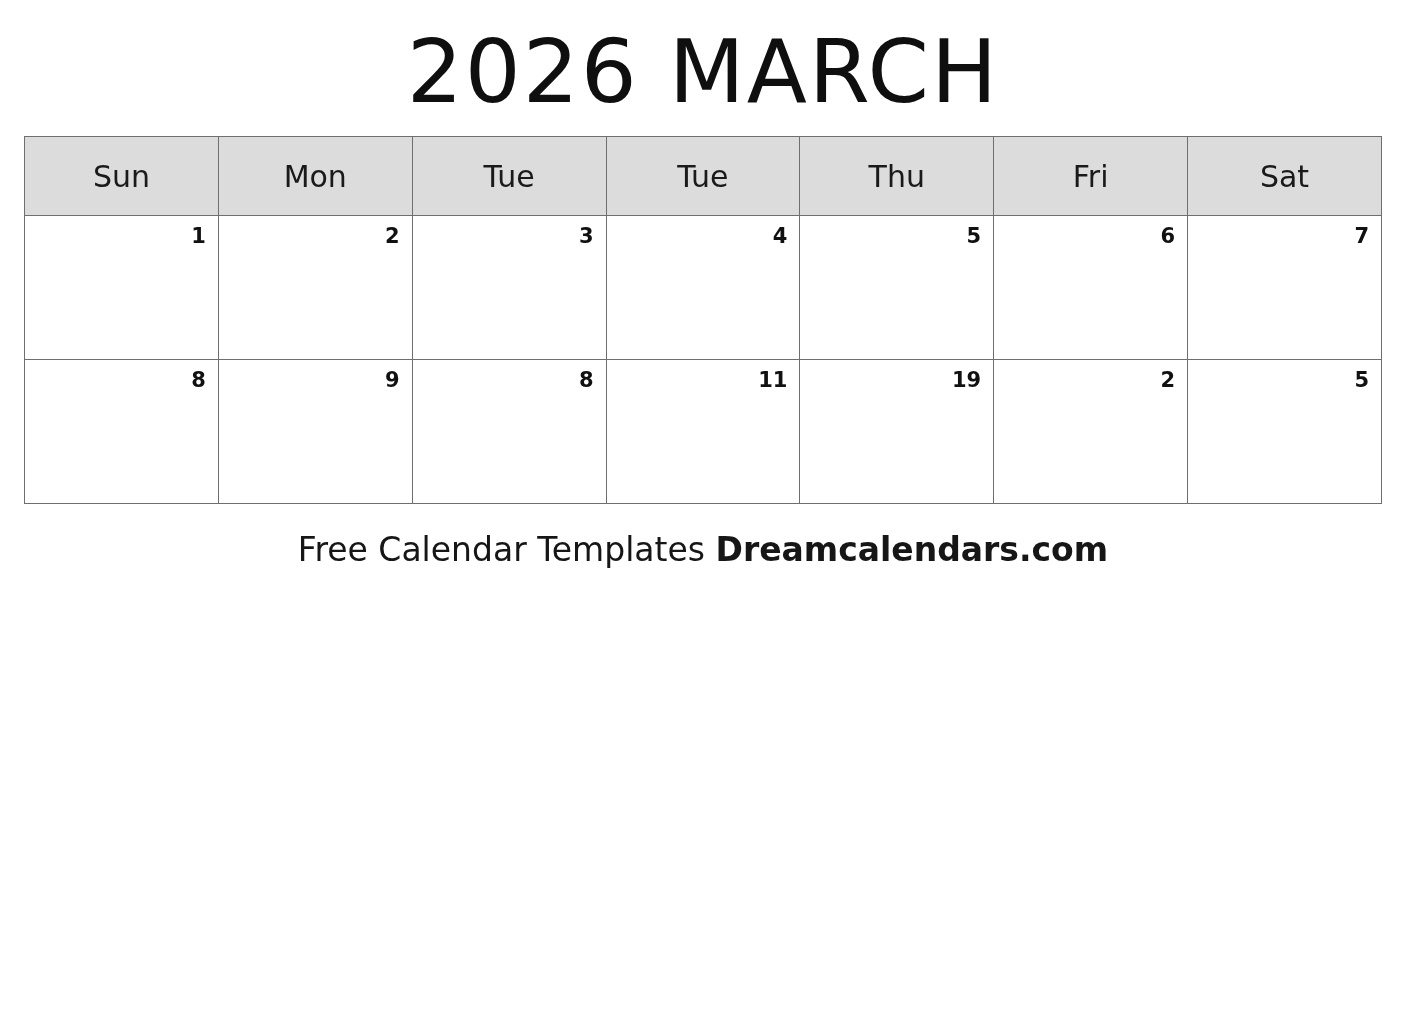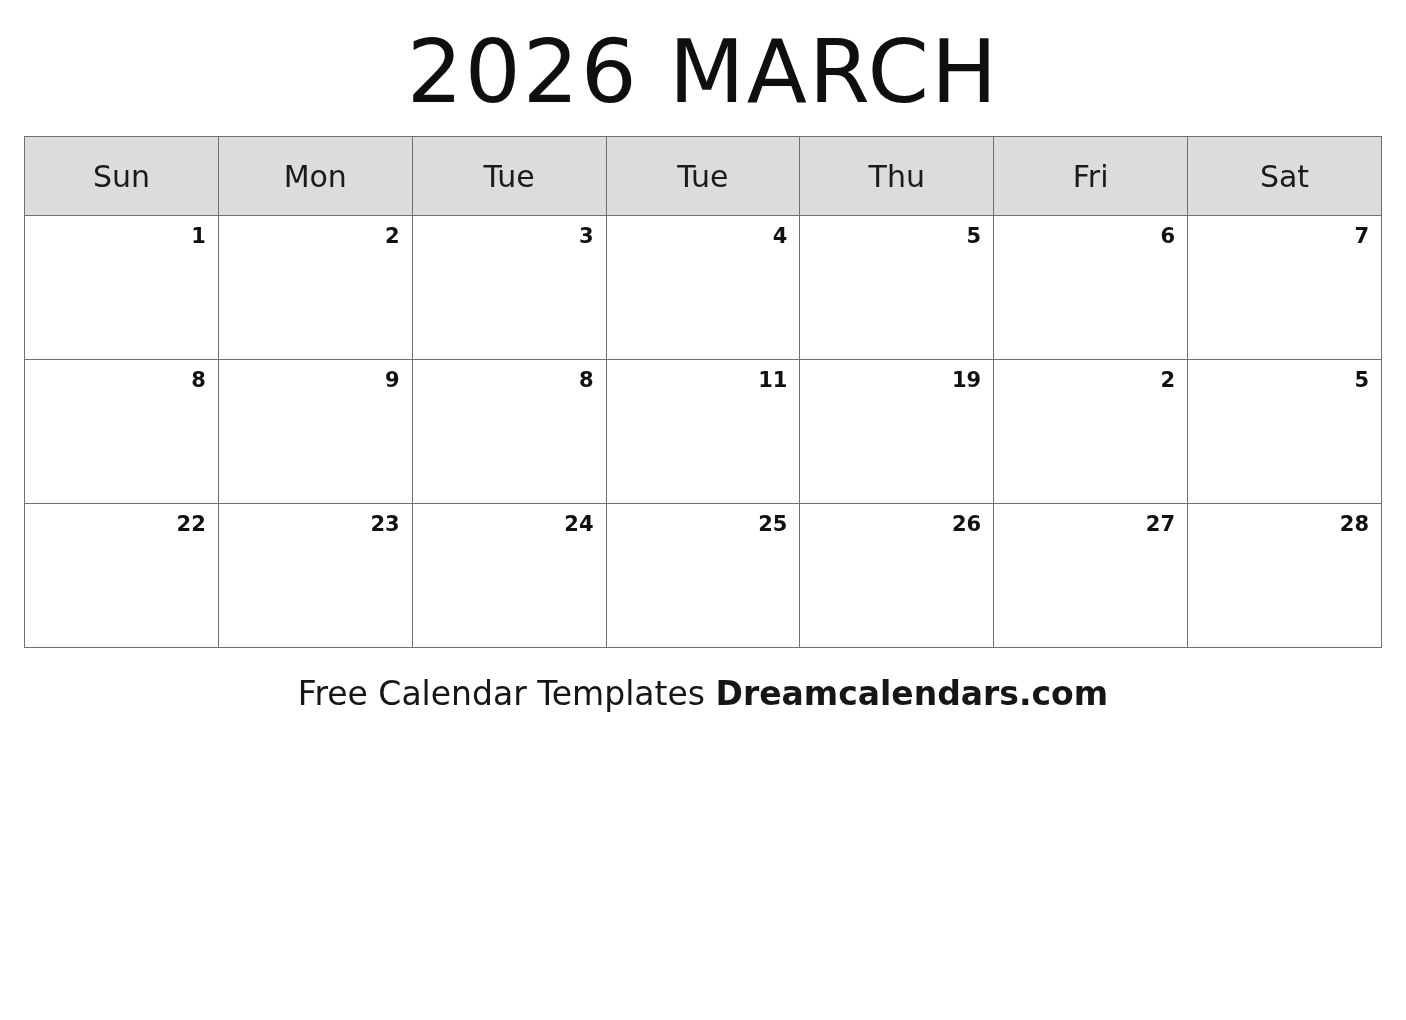--- a/index.html
+++ b/index.html
@@ -110,29 +110,20 @@
       </tr>
       <tr>
         <td><span class="daynum">8</span></td>
         <td><span class="daynum">9</span></td>
         <td><span class="daynum">8</span></td>
         <td><span class="daynum">11</span></td>
         <td><span class="daynum">19</span></td>
         <td><span class="daynum">2</span></td>
         <td><span class="daynum">5</span></td>
       </tr>
-      <tr>
-        <td><span class="daynum">22</span></td>
-        <td><span class="daynum">23</span></td>
-        <td><span class="daynum">24</span></td>
-        <td><span class="daynum">25</span></td>
-        <td><span class="daynum">26</span></td>
-        <td><span class="daynum">27</span></td>
-        <td><span class="daynum">28</span></td>
-      </tr>
     </tbody>
   </table>
 
   <div class="footer">
     <span class="free">Free Calendar Templates </span><span class="brand">Dreamcalendars.com</span>
   </div>
 
 </div>
 
 </body></html>

